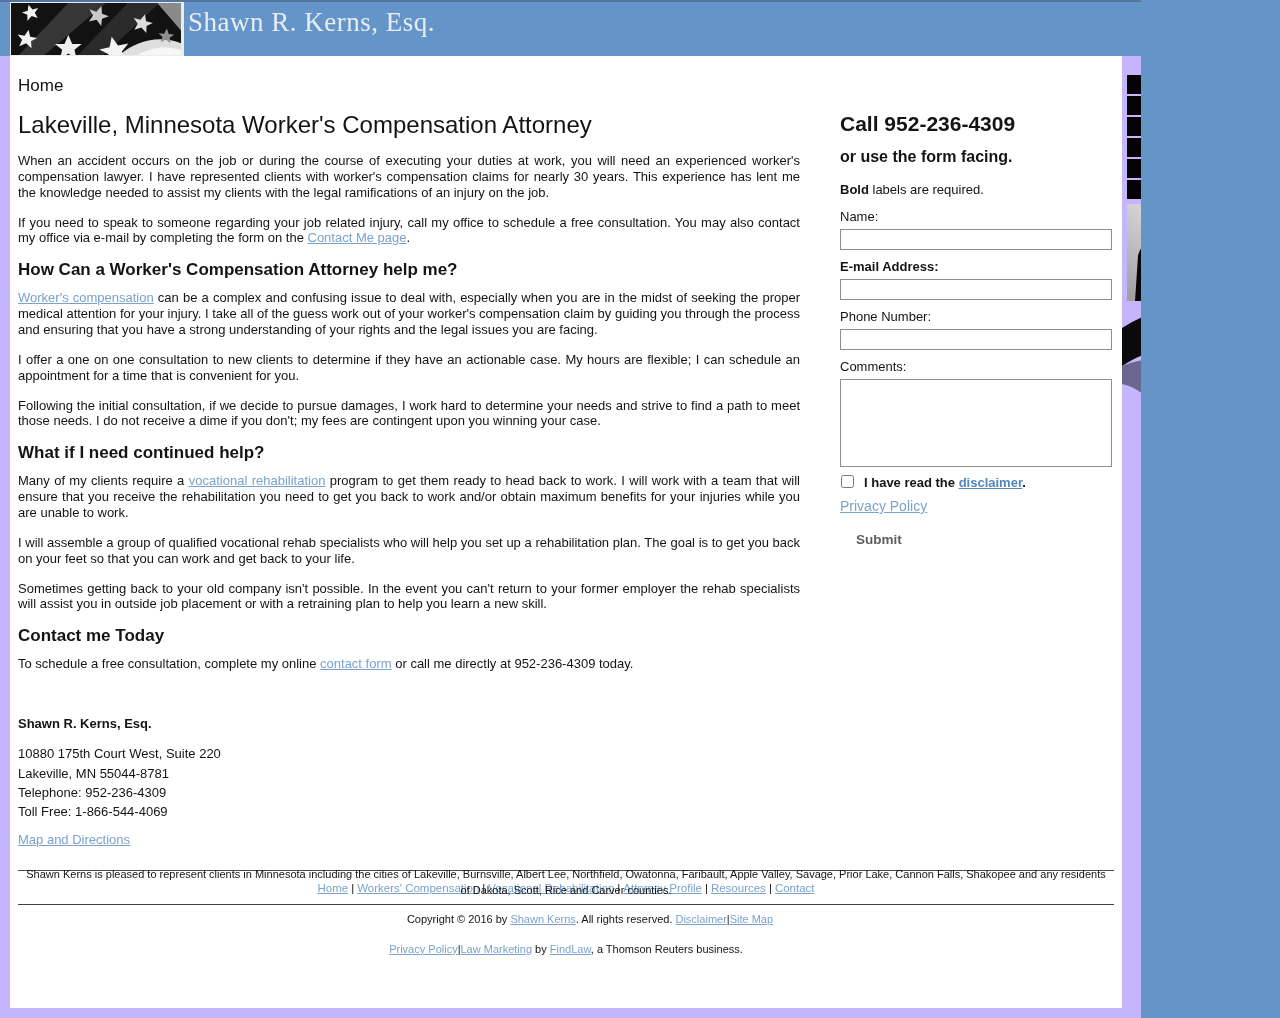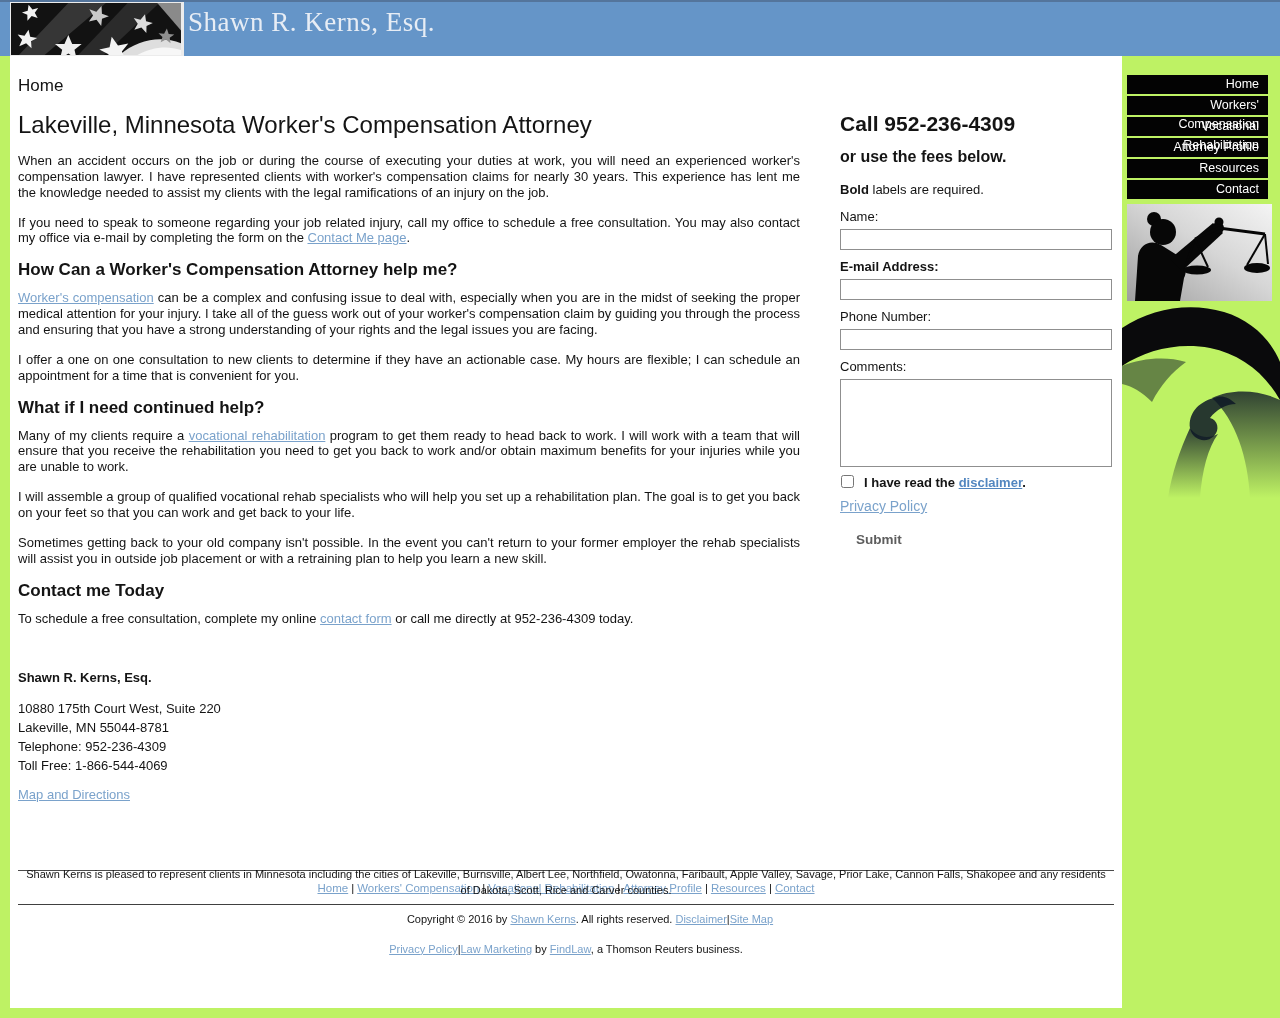--- a/index.html
+++ b/index.html
@@ -1,18 +1,18 @@
 <!DOCTYPE html>
 <html><head>
 <meta charset="utf-8">
 <style>
   * { box-sizing: border-box; }
   html, body { margin: 0; padding: 0; background: #6595c8; }
   body { width: 1280px; height: 1018px; font-family: "Liberation Sans", sans-serif; color: #141414; }
-  .page { position: relative; width: 1280px; height: 1018px; background: #bef264; overflow: hidden; }
+  .page { position: relative; width: 1141px; height: 1018px; background: #c4b5fd; overflow: hidden; }
 
   
   .header { position: absolute; left: 0; top: 0; width: 1280px; height: 56px; background: #6595c8; border-top: 2px solid #54759c; }
   .flag { position: absolute; left: 10px; top: 0; width: 174px; height: 55px; border: 1px solid #ececec; border-right-width: 3px; border-bottom-width: 2px; background: #121212; }
   .flag svg { display: block; width: 100%; height: 100%; }
   .site-title { position: absolute; left: 188px; top: 5px; font-family: "Liberation Serif", serif; font-size: 27px; color: #e7edf5; letter-spacing: 0.5px; }
 
   
   .main { position: absolute; left: 10px; top: 56px; width: 1112px; height: 952px; background: #ffffff; }
 
@@ -98,20 +98,21 @@
       <p><span>When an accident occurs on the job or during the course of executing your duties at work, you will need an experienced worker's compensation lawyer. I have represented clients with worker's compensation claims for nearly 30 years. This experience has lent me the knowledge needed to assist my clients with the legal ramifications of an injury on the job.</span></p>
 
       <p><span>If you need to speak to someone regarding your job related injury, call my office to schedule a free consultation. You may also contact my office via e-mail by completing the form on the </span><a class="lnk">Contact Me page</a><span>.</span></p>
 
       <h2>How Can a Worker's Compensation Attorney help me?</h2>
 
       <p><a class="lnk">Worker's compensation</a><span> can be a complex and confusing issue to deal with, especially when you are in the midst of seeking the proper medical attention for your injury. I take all of the guess work out of your worker's compensation claim by guiding you through the process and ensuring that you have a strong understanding of your rights and the legal issues you are facing.</span></p>
 
       <p>I offer a one on one consultation to new clients to determine if they have an actionable case. My hours are flexible; I can schedule an appointment for a time that is convenient for you.</p>
 
+      <p>Following the initial consultation, if we decide to pursue damages, I work hard to determine your needs and strive to find a path to meet those needs. I do not receive a dime if you don't; my fees are contingent upon you winning your case.</p>
 
       <h2>What if I need continued help?</h2>
 
       <p><span>Many of my clients require a </span><a class="lnk">vocational rehabilitation</a><span> program to get them ready to head back to work. I will work with a team that will ensure that you receive the rehabilitation you need to get you back to work and/or obtain maximum benefits for your injuries while you are unable to work.</span></p>
 
       <p>I will assemble a group of qualified vocational rehab specialists who will help you set up a rehabilitation plan. The goal is to get you back on your feet so that you can work and get back to your life.</p>
 
       <p>Sometimes getting back to your old company isn't possible. In the event you can't return to your former employer the rehab specialists will assist you in outside job placement or with a retraining plan to help you learn a new skill.</p>
 
       <h2>Contact me Today</h2>
@@ -127,21 +128,21 @@
           <div>Toll Free: 1-866-544-4069</div>
         </div>
         <div class="links">
           <div><a class="lnk">Map and Directions</a></div>
         </div>
       </div>
     </div>
 
     <div class="rail-form">
       <div class="call-heading">Call 952-236-4309</div>
-      <div class="call-sub">or use the fees below.</div>
+      <div class="call-sub">or use the form facing.</div>
       <div class="note"><b>Bold</b><span> labels are required.</span></div>
 
       <label class="f-label">Name:</label>
       <input class="f-input" type="text" value="" style="">
 
       <label class="f-label bold">E-mail Address:</label>
       <input class="f-input" type="text" value="" style="">
 
       <label class="f-label">Phone Number:</label>
       <input class="f-input" type="text" value="" style="">

